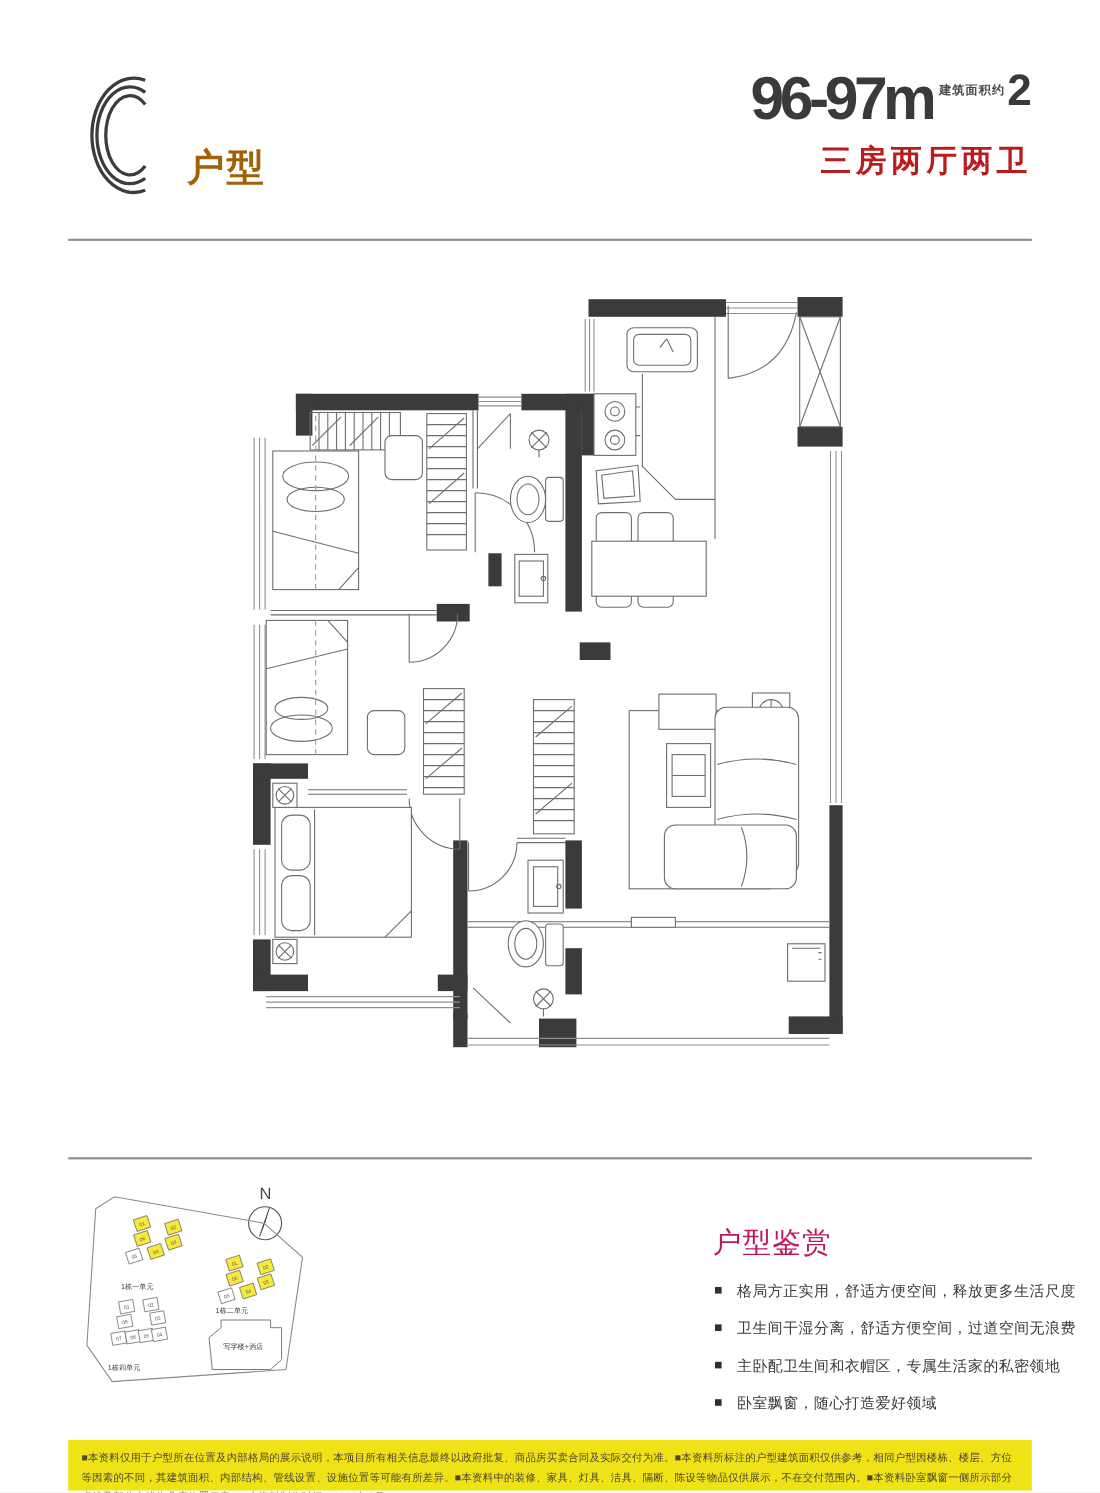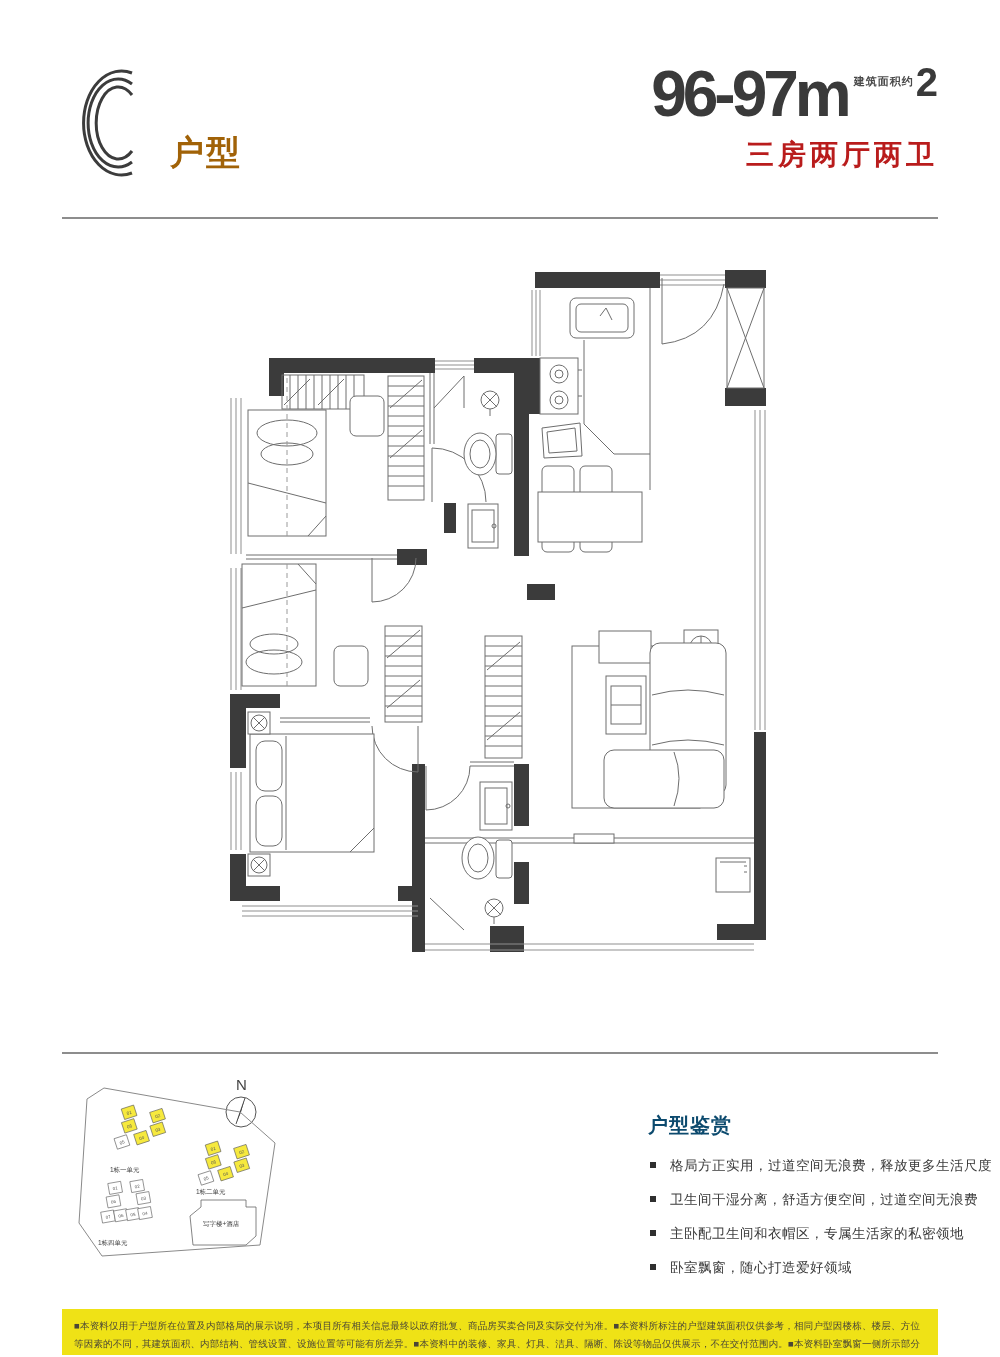--- a/index.html
+++ b/index.html
@@ -9,31 +9,31 @@
   .abs{position:absolute;}
   
   #c-logo{left:70px;top:62px;width:90px;height:122px;}
   #type-label{left:170px;top:130px;font-size:34px;font-weight:bold;letter-spacing:2px;color:#a16207;}
   .divider{left:62px;width:876px;height:2px;background:#8d8d8d;}
   #divider-top{top:217px;}
   #divider-bottom{top:1052px;}
   
   #spec{right:62px;top:62px;text-align:right;}
   #area-line{display:flex;align-items:flex-start;justify-content:flex-end;}
-  #area-big{font-size:64px;font-weight:700;letter-spacing:-4px;line-height:1;color:#3a3a3a;}
+  #area-big{font-size:55px;font-weight:700;letter-spacing:-4px;line-height:1;color:#3a3a3a;}
   #area-note{font-size:11px;font-weight:bold;color:#4a4a4a;margin:12px 2px 12px 6px;letter-spacing:1px;}
   #area-sup{font-size:40px;font-weight:700;line-height:1;margin-top:0px;color:#3a3a3a;}
   #layout-desc{font-size:28px;font-weight:bold;letter-spacing:4px;margin-top:10px;color:#b91c1c;}
   
   #floorplan{left:222px;top:258px;width:562px;height:704px;}
   
   #siteplan{left:70px;top:1064px;width:248px;height:214px;}
   
   #appre{left:648px;top:1112px;width:330px;}
-  #appre-title{font-size:20px;font-weight:bold;color:#0c4a6e;letter-spacing:1px;margin-bottom:18px;}
+  #appre-title{font-size:26px;font-weight:normal;color:#be185d;letter-spacing:1px;margin-bottom:18px;}
   .bullet{position:relative;padding-left:22px;font-size:13.5px;color:#3a3a3a;
           letter-spacing:0.5px;margin-bottom:16px;white-space:nowrap;}
   .bullet::before{content:"";position:absolute;left:2px;top:5px;width:6px;height:6px;background:#2f2f2f;}
   
   #disclaimer-bar{left:62px;top:1309px;width:876px;height:46px;background:#efe216;
                   box-sizing:border-box;padding:8px 12px 0 12px;}
   #disclaimer-text{font-size:9.5px;line-height:1.9;color:#4b4736;letter-spacing:0.2px;}
   svg .w{fill:#3b3b3b;stroke:none;}
   svg .ln{stroke:#6e6e6e;stroke-width:1;fill:none;}
   svg .win{stroke:#8f8f8f;stroke-width:1;fill:none;}
@@ -350,21 +350,21 @@
         <text class="unit-t" x="45.5" y="37.5" stroke="none">04</text>
     </g>
     <text class="site-lbl" x="28" y="181">1栋四单元</text>
 
     <polygon points="120,152 131,143 131,136 176,136 176,143 186,143 186,172 176,181 123,181" fill="#ffffff" stroke="#666" stroke-width="0.8"></polygon>
     <text class="site-lbl" x="133" y="162" font-size="6">写字楼+酒店</text>
   </svg>
 
   <div id="appre" class="abs">
     <div id="appre-title">户型鉴赏</div>
-    <div class="bullet"><span>格局方正实用，过道空间无浪费，释放更多生活尺度</span></div>
+    <div class="bullet"><span>格局方正实用，舒适方便空间，释放更多生活尺度</span></div>
     <div class="bullet"><span>卫生间干湿分离，舒适方便空间，过道空间无浪费</span></div>
     <div class="bullet"><span>主卧配卫生间和衣帽区，专属生活家的私密领地</span></div>
     <div class="bullet"><span>卧室飘窗，随心打造爱好领域</span></div>
   </div>
 
   <div id="disclaimer-bar" class="abs">
     <div id="disclaimer-text">■本资料仅用于户型所在位置及内部格局的展示说明，本项目所有相关信息最终以政府批复、商品房买卖合同及实际交付为准。■本资料所标注的户型建筑面积仅供参考，相同户型因楼栋、楼层、方位等因素的不同，其建筑面积、内部结构、管线设置、设施位置等可能有所差异。■本资料中的装修、家具、灯具、洁具、隔断、陈设等物品仅供展示，不在交付范围内。■本资料卧室飘窗一侧所示部分虚线及部分实线为凸窗位置示意。■本资料制作时间：2022年6月。</div>
   </div>
 
 </div>

